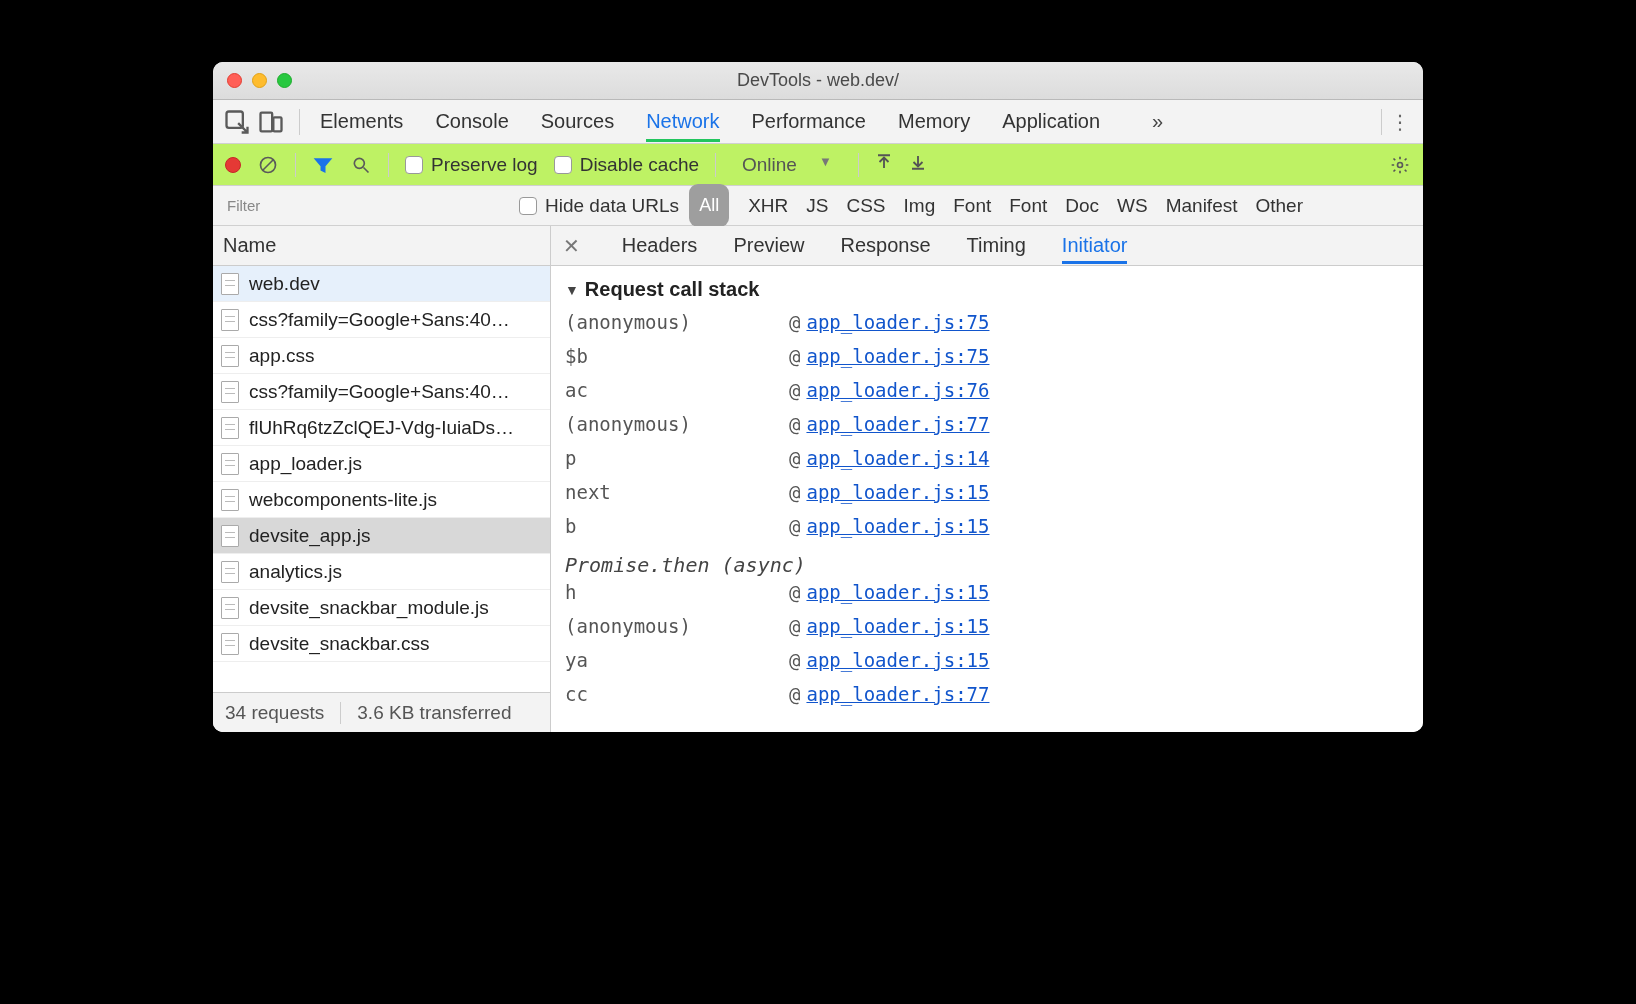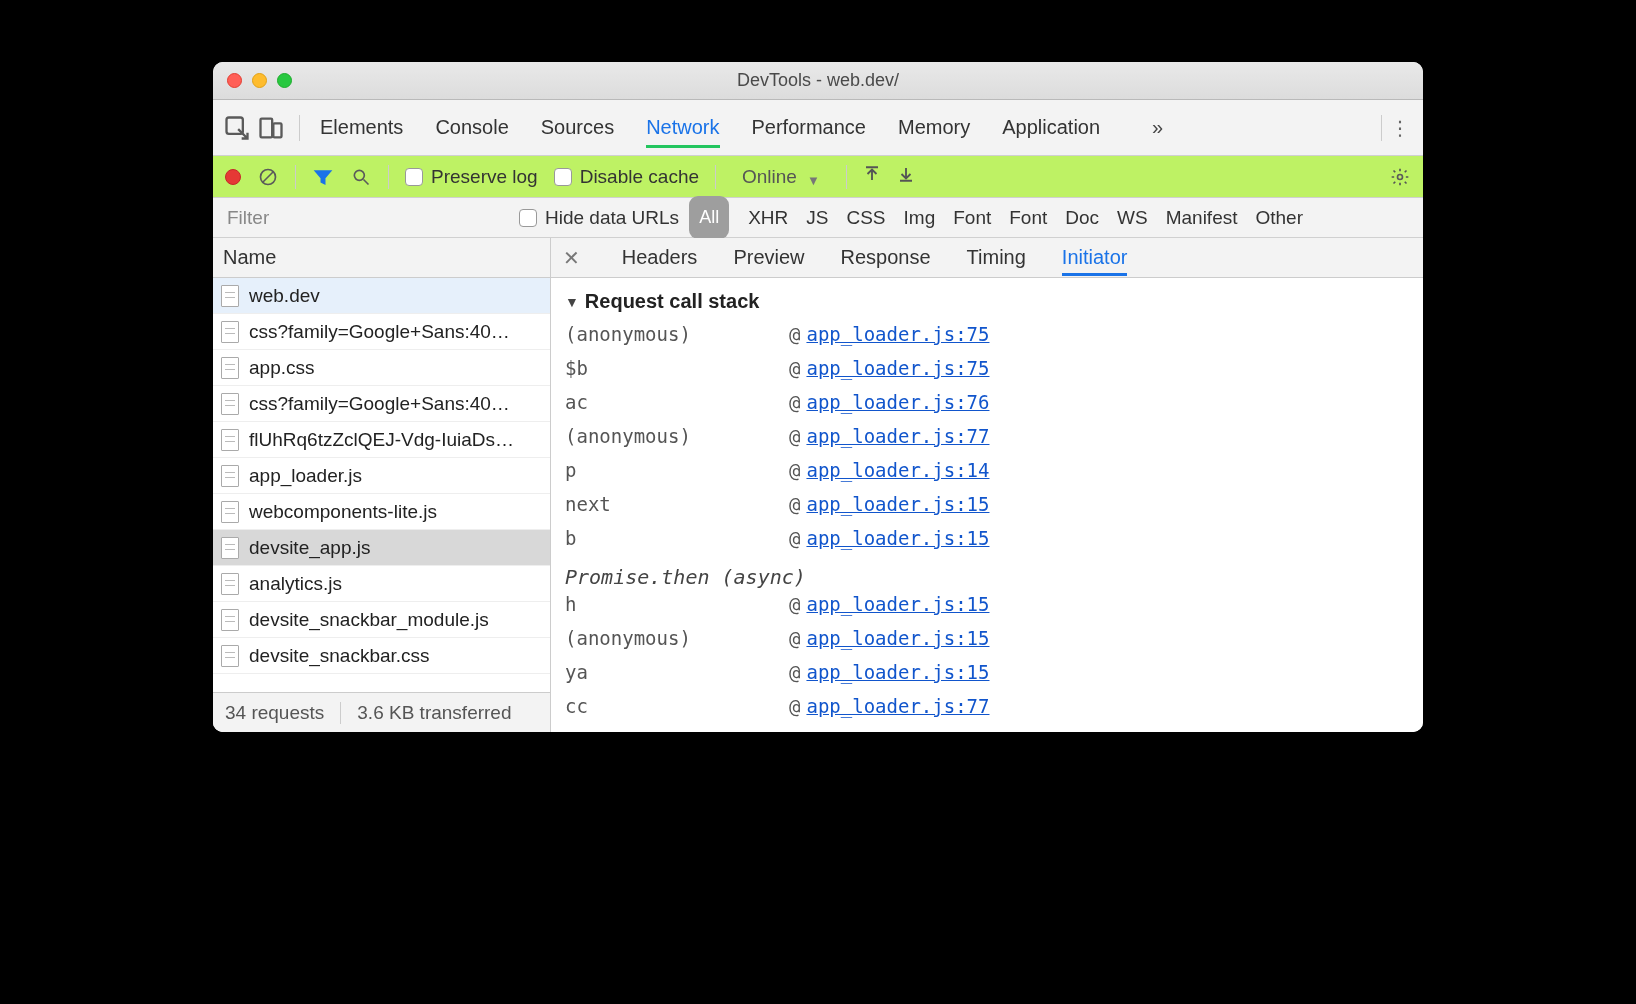--- a/index.html
+++ b/index.html
@@ -41,21 +41,21 @@
     width: 15px; height: 15px; border-radius: 50%;
   }
   .tl.red { background:#ff5f57; border:1px solid #e33e32;}
   .tl.yellow { background:#febc2e; border:1px solid #e1a116;}
   .tl.green { background:#28c840; border:1px solid #1dad2c;}
   .window-title {
     flex: 1; text-align: center; font-size: 18px; color:#4a4a4a; font-weight:400;
   }
 
   .tabbar {
-    height: 56px;
+    height: 44px;
     background:#f3f3f3;
     border-bottom:1px solid #d0d0d0;
     display:flex;
     align-items:center;
     padding: 0 10px;
   }
   .tabbar .tool-icon { width:28px; height:28px; display:flex; align-items:center; justify-content:center; color:#5a5a5a; margin-right: 6px;}
   .tabbar .divider { width:1px; height:26px; background:#ccc; margin:0 8px;}
   .tabbar .tabs { display:flex; gap:32px; margin-left:12px; font-size:20px; color:#333;}
   .tabbar .tab { cursor:pointer; padding:9px 0; }
@@ -75,39 +75,39 @@
     font-size:19px;
     color:#333;
   }
   .dot-red { width:16px; height:16px; border-radius:50%; background:#e53935; border:1px solid #c62828;}
   .iconbtn { width:22px; height:22px; display:flex; align-items:center; justify-content:center; color:#5a5a5a;}
   .iconbtn svg { width:20px; height:20px; stroke:#5a5a5a; fill:none; stroke-width:2;}
   .funnel svg { fill:#1a73e8; stroke:#1a73e8;}
   .toolbar2 .sep { width:1px; height:24px; background:#ccc;}
   .checkbox { width:18px; height:18px; border:1.5px solid #999; border-radius:4px; background:#fff; display:inline-block; margin-right:8px; vertical-align:middle;}
   .cbwrap { display:flex; align-items:center;}
-  .throttle { display:flex; align-items:flex-end; padding:0 10px;}
+  .throttle { display:flex; align-items:flex-start; gap:12px; padding:0 10px;}
   .throttle-sel { color:#555; padding-right:10px;}
   .throttle-caret { color:#777; font-size:13px;}
   .arrow { color:#555; font-size:20px;}
   .toolbar2 .spacer { flex:1;}
   .gear { color:#555;}
 
   .filterbar {
     height:40px;
     background:#f3f3f3;
     border-bottom:1px solid #d0d0d0;
     display:flex;
     align-items:center;
     font-size:19px;
     color:#333;
   }
   .filter-input {
     width:290px; height:34px; margin:0 6px 0 6px; border:none; background:#f3f3f3;
-    font-size:19px; padding:0 8px; color:#333; outline:none;
+    font-size:15px; padding:0 8px; color:#333; outline:none;
   }
   .filter-input::placeholder { color:#888;}
   .filterbar .cbwrap { margin-left:4px; margin-right:10px;}
   .chip {
     background:#9e9e9e; color:#fff; padding:11px 10px; border-radius:9px; font-size:18px; margin-right:10px;
   }
   .ftype { margin: 0 9px; color:#333; cursor:pointer;}
 
   .content {
     flex:1; display:flex; min-height:0;

